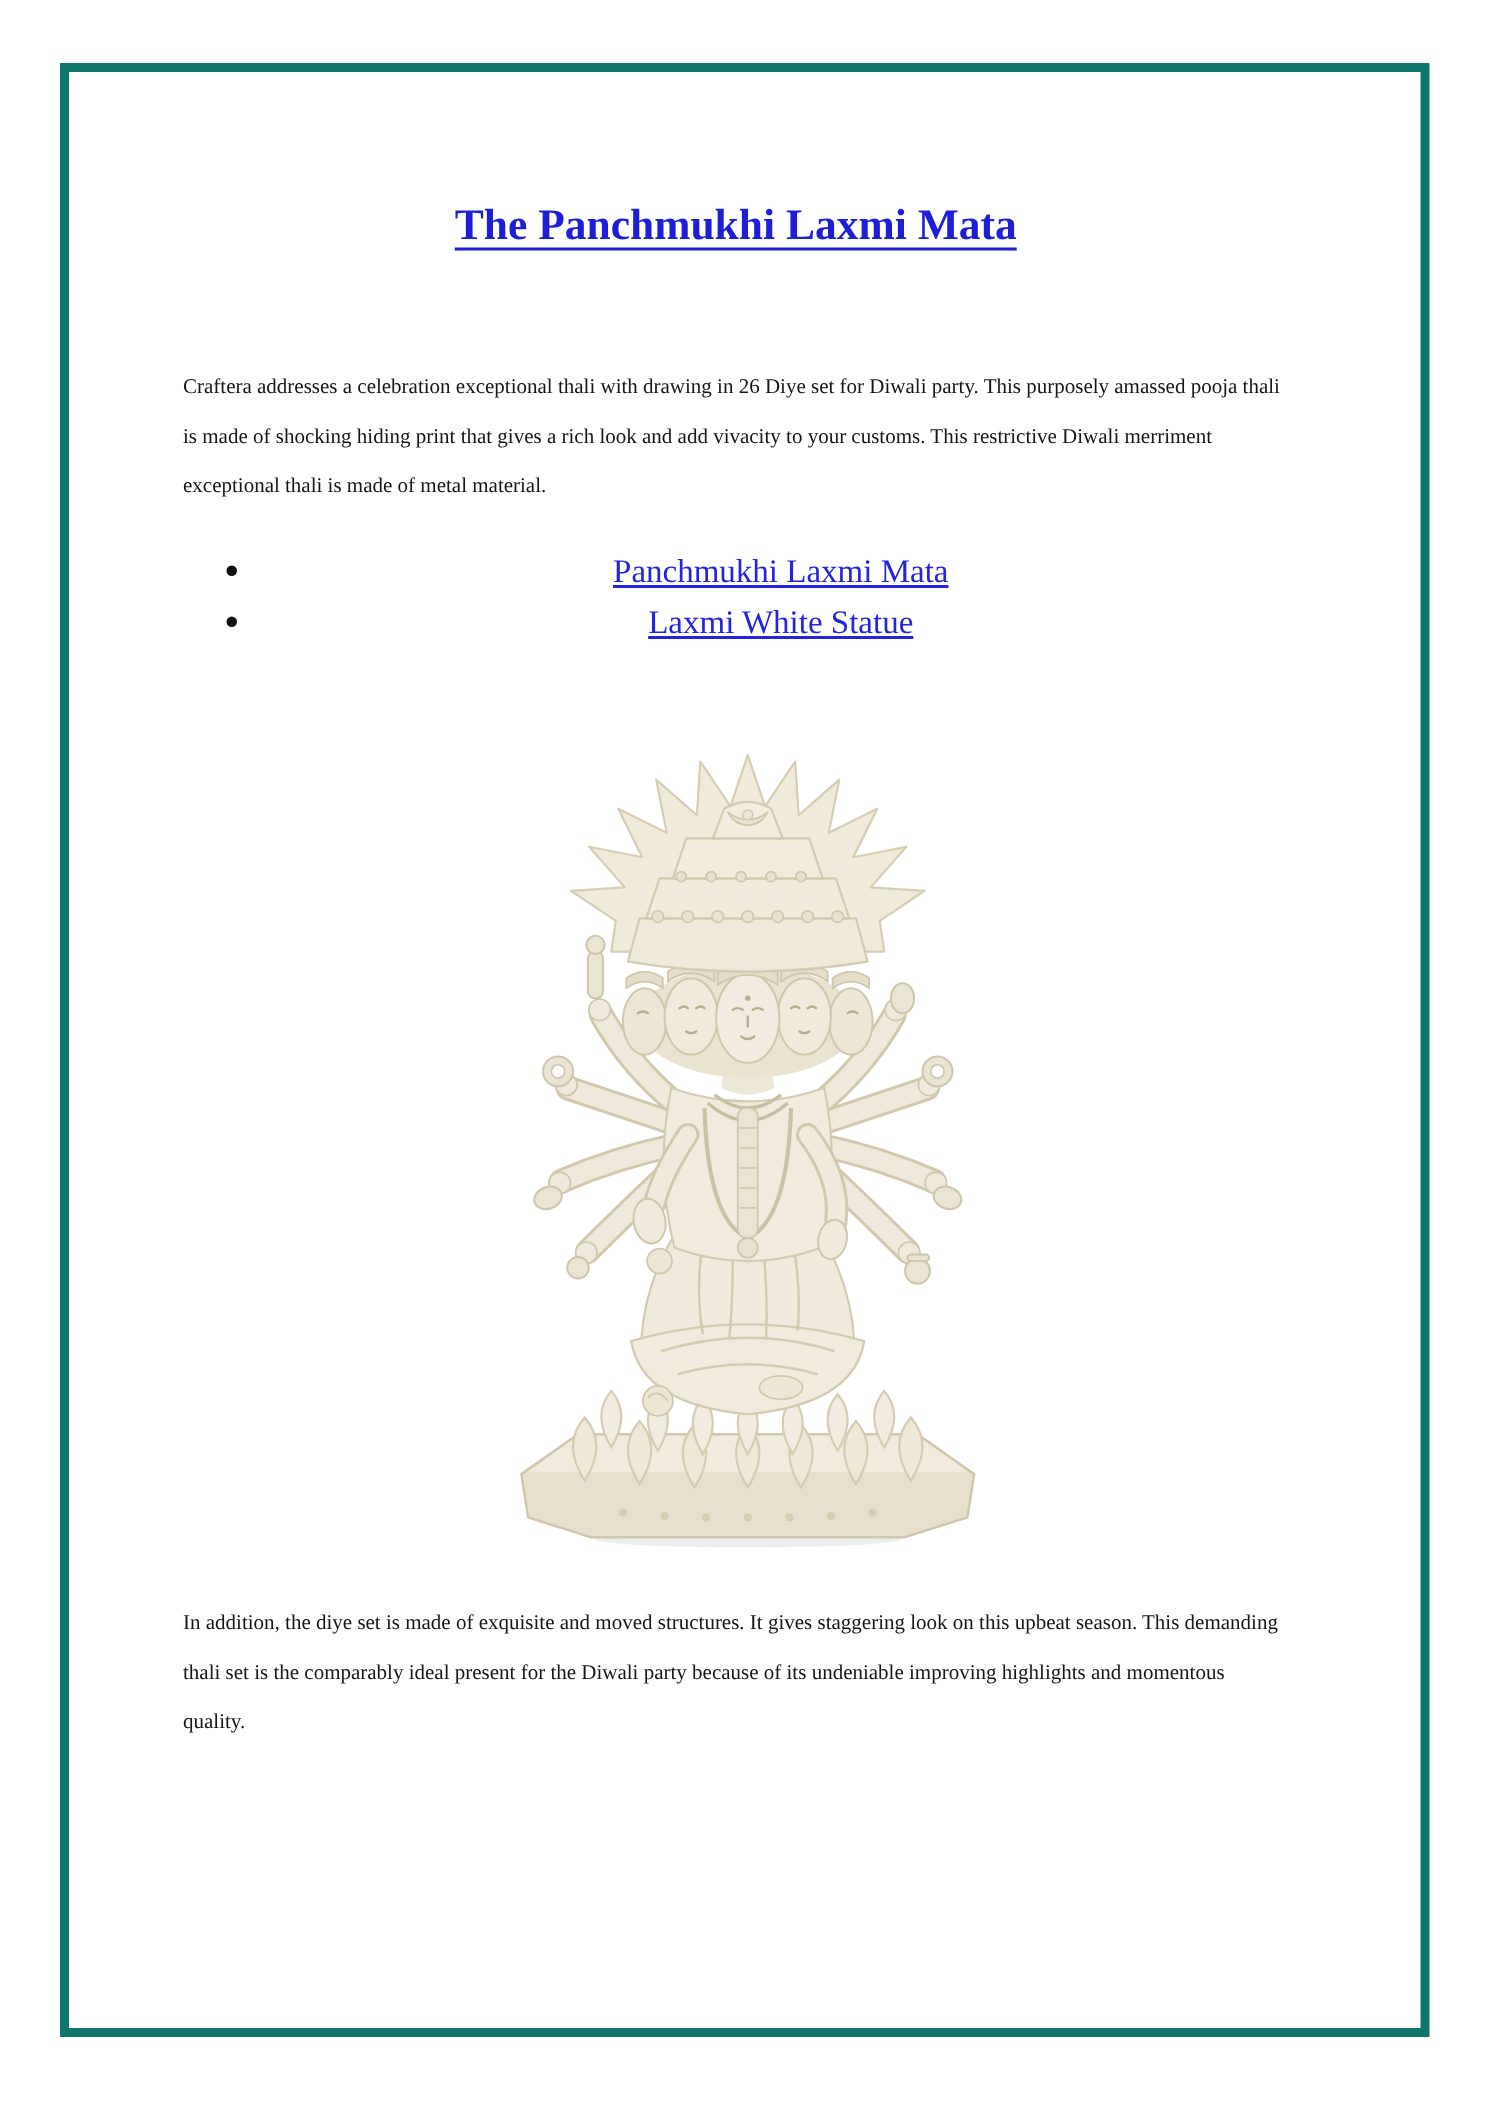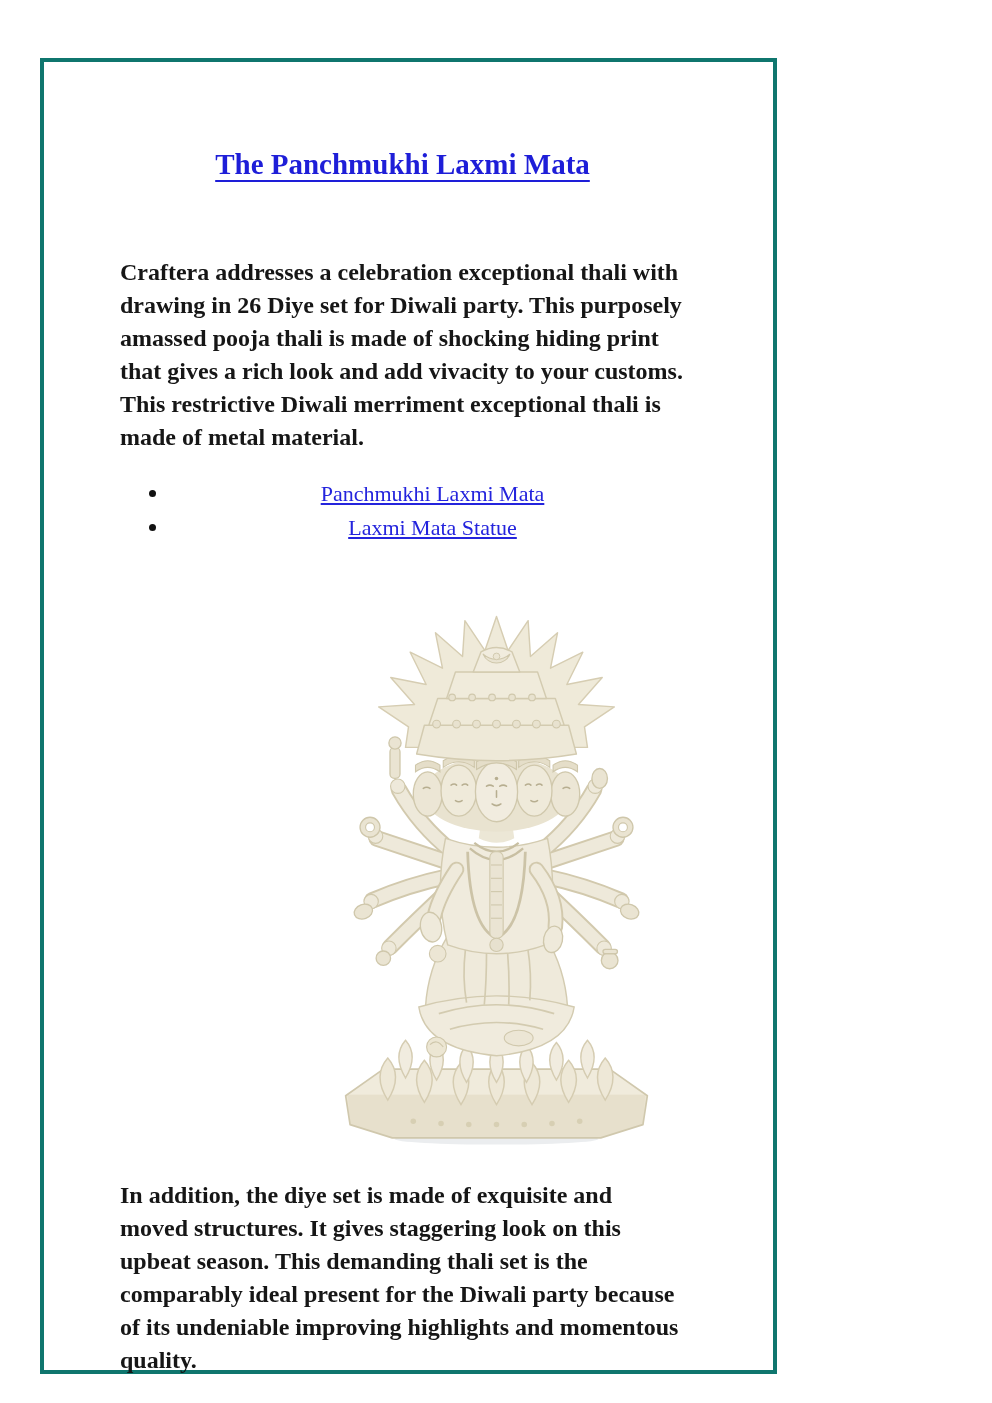--- a/index.html
+++ b/index.html
@@ -2,34 +2,34 @@
 <html><head>
 <meta charset="utf-8">
 <style>
   html,body{margin:0;padding:0;background:#ffffff;}
   body{
     width:992px;height:1403px;position:relative;
     font-family:"Liberation Serif","DejaVu Serif",serif;
     color:#161616;
   }
   .frame{
-    position:absolute;left:40px;top:42px;width:737px;height:1316px;
-    border:4px solid #0f766e;box-sizing:border-box;
-    padding:84px 88px 0 76px;background:#ffffff;margin-top:16px;
+    position:absolute;left:40px;top:42px;width:913px;height:1316px;
+    border:6px solid #0f766e;box-sizing:border-box;
+    padding:84px 88px 0 76px;background:#ffffff;
   }
   h1.doc-title{
     margin:0;text-align:center;
     font-size:29px;line-height:36px;font-weight:bold;
     color:#1e1ed8;
     text-decoration:underline;
     text-decoration-thickness:2px;
     text-underline-offset:6px;
   }
   p.body-para{
-    margin:0;font-size:24px;line-height:33px;color:#161616;font-weight:bold;
+    margin:0;font-size:14px;line-height:33px;color:#161616;
   }
   p.para-1{margin-top:74px;}
   p.para-2{margin-top:30px;}
   ul.link-list{
     list-style:none;margin:23px 0 0 0;padding:0;
   }
   ul.link-list li{
     position:relative;padding-left:60px;line-height:34px;font-size:22px;text-align:center;
   }
   ul.link-list li::before{
@@ -50,21 +50,21 @@
 
   <h1 class="doc-title">The Panchmukhi Laxmi Mata</h1>
 
   <p class="body-para para-1">Craftera addresses a celebration exceptional thali with drawing in 26 Diye set for Diwali party. This purposely amassed pooja thali is made of shocking hiding print that gives a rich look and add vivacity to your customs. This restrictive Diwali merriment exceptional thali is made of metal material.</p>
 
   <ul class="link-list">
     <li>
       <a class="doc-link" href="#">Panchmukhi Laxmi Mata</a>
     </li>
     <li>
-      <a class="doc-link" href="#">Laxmi Mata Statue</a>
+      <a class="doc-link" href="#">Laxmi White Statue</a>
     </li>
   </ul>
 
   <figure class="statue-figure">
     <svg width="333" height="588" viewBox="0 0 300 530" role="img" aria-label="White five-faced Panchmukhi Laxmi Mata statue seated on a lotus base">
 
       <ellipse cx="150" cy="521" rx="92" ry="5" fill="#e3e6e8" opacity="0.7"></ellipse>
 
       <g>
         <polygon points="14,482 48,458 252,458 286,482 282,508 244,520 56,520 18,508" fill="#ebe5d2"></polygon>

